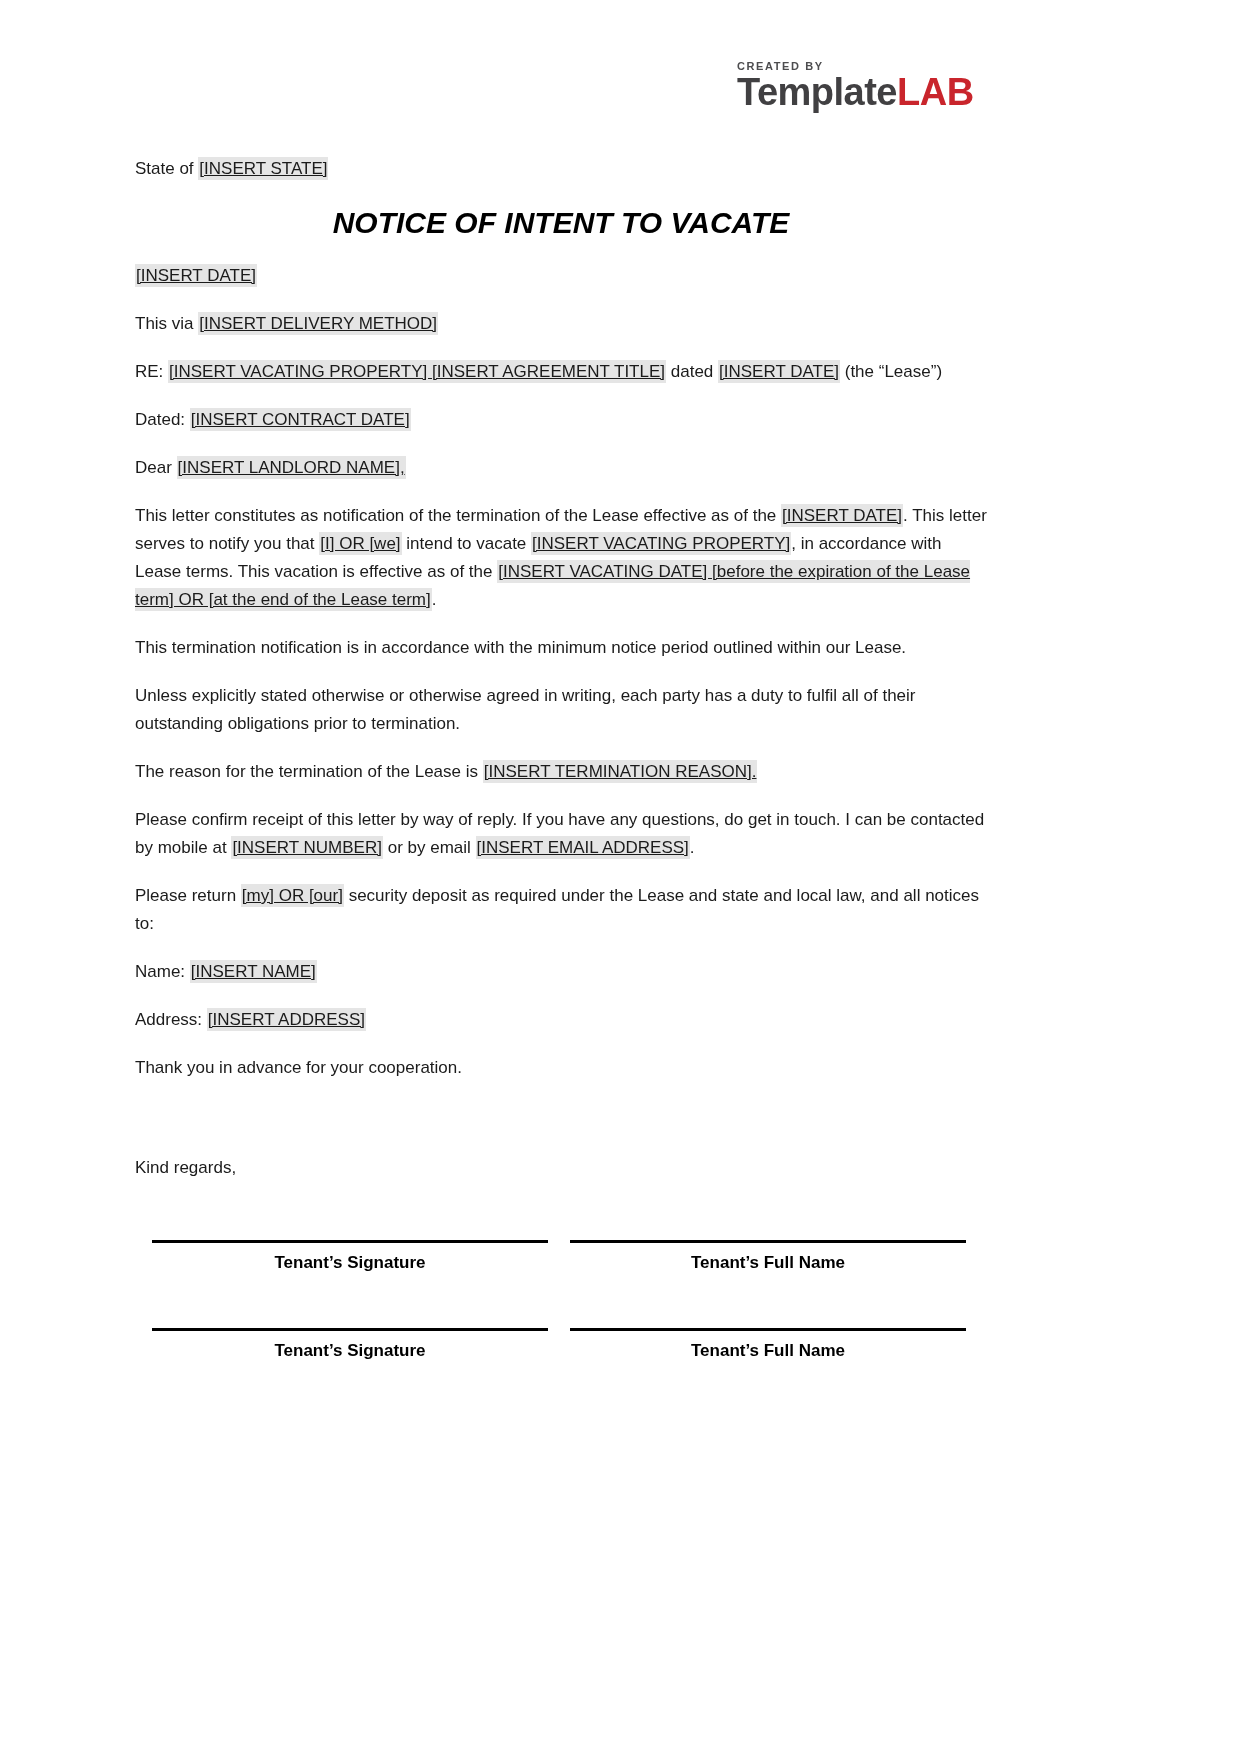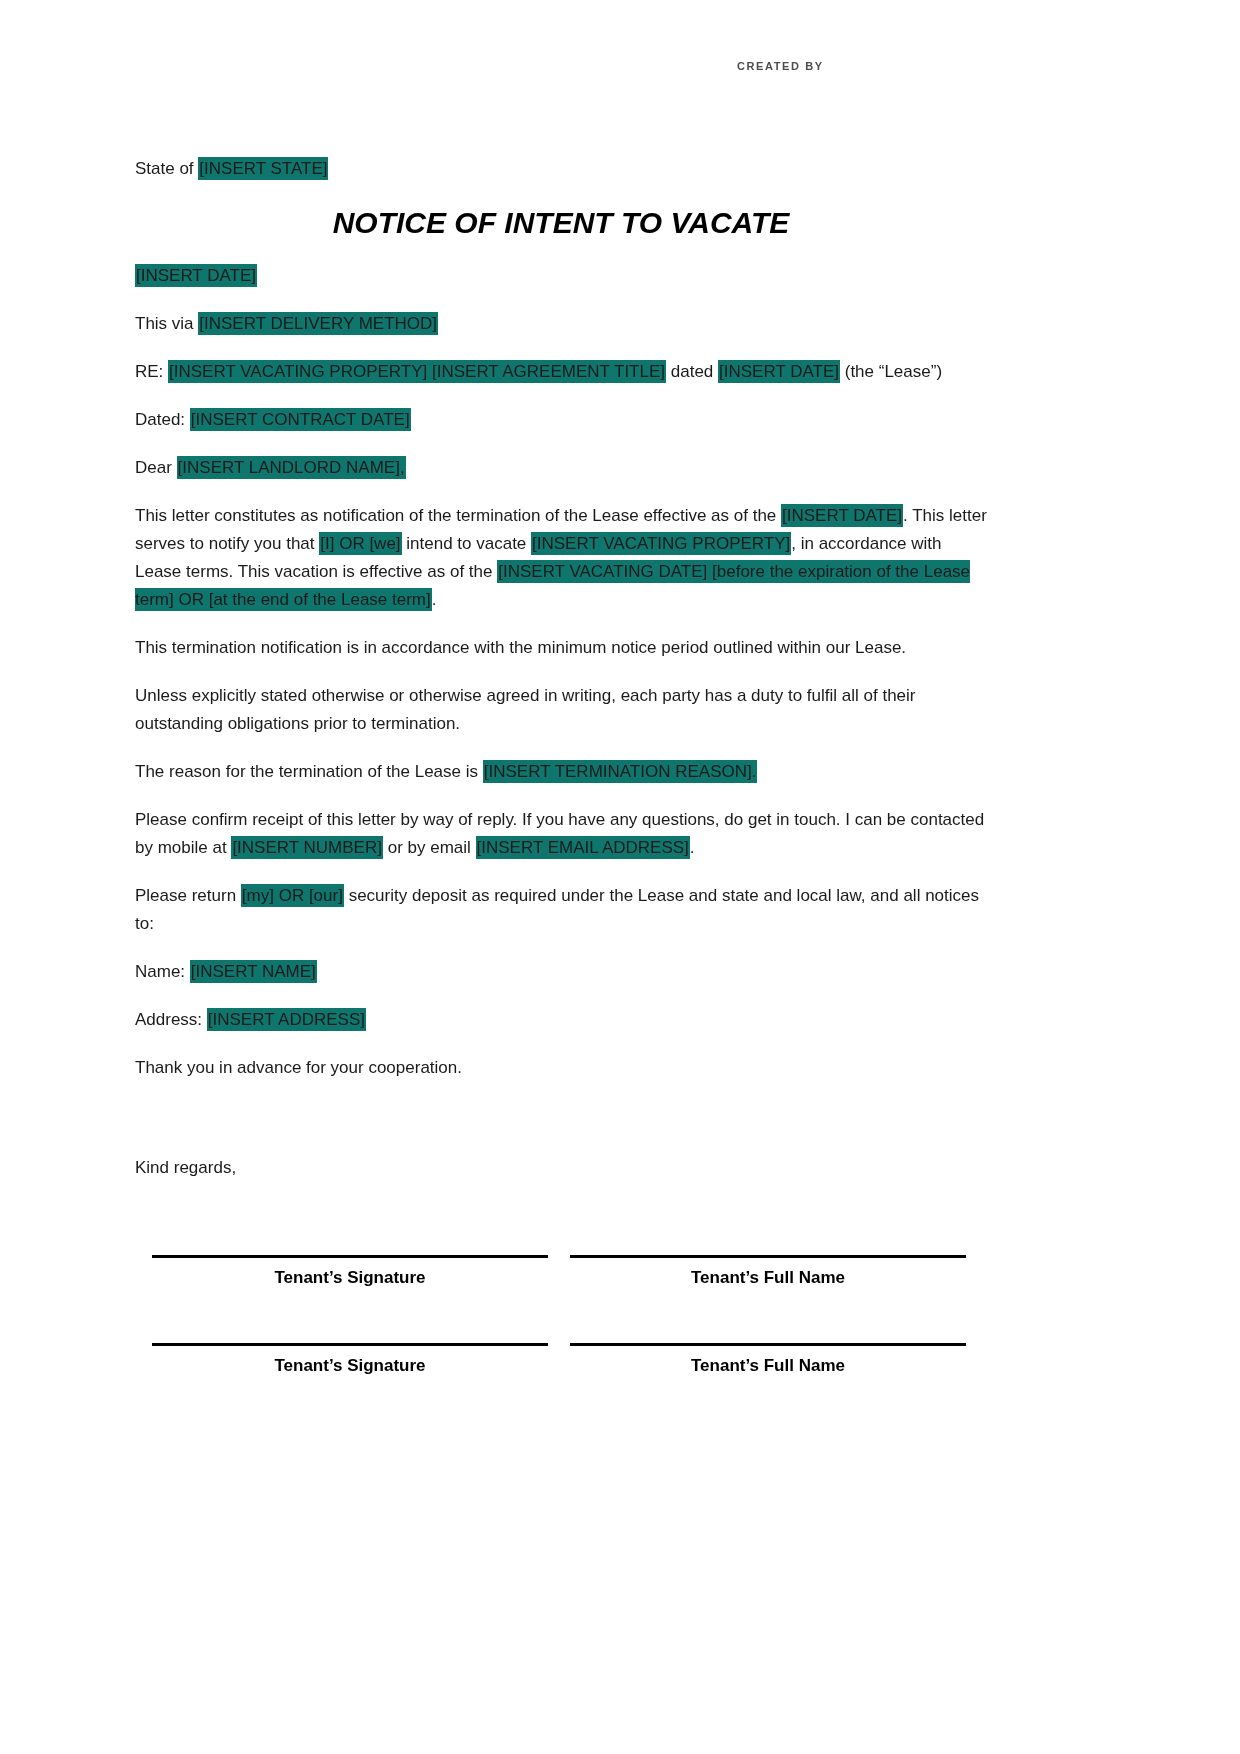--- a/index.html
+++ b/index.html
@@ -22,46 +22,47 @@
   .brand { font-size:38px; font-weight:bold; line-height:1.05; letter-spacing:-0.5px; }
   .brand-dark { color:#414042; }
   .brand-red  { color:#c9252c; }
 
   
   .content {
     position:absolute; top:155px; left:135px; width:852px;
     font-size:17px; line-height:28px;
   }
   .para { margin:0 0 20px 0; }
-  .hl { background:#0f766e; padding:2px 1px; }
+  .hl { background:#e5e5e5; padding:2px 1px;text-decoration:underline; }
   .title {
     text-align:center; font-size:30px; line-height:36px;
     font-weight:bold; color:#000000; margin:22px 0 21px 0;font-style:italic;
   }
   .closing { margin-top:72px; }
 
   
-  .sig-block { margin-top:73px; margin-left:17px; }
+  .sig-block { margin-top:58px; margin-left:17px; }
   .sig-row { display:flex; gap:22px; margin-bottom:51px; }
   .sig-cell {
     width:396px;
     border-top:3px solid #000000;
     text-align:center;
     padding-top:6px;
     font-weight:bold; font-size:17px; line-height:28px;
     color:#000000;
   }
 </style>
 </head>
 <body>
 
 <div class="page">
 
   <div class="logo">
     <div class="created-by">CREATED BY</div>
+    <div class="brand"><span class="brand-dark">Template</span><span class="brand-red">LAB</span></div>
   </div>
 
   <div class="content">
     <p class="para" id="state-line"><span>State of </span><span class="hl">[INSERT STATE]</span></p>
     <h1 class="title">NOTICE OF INTENT TO VACATE</h1>
     <div id="letter-body">
         <p class="para"><span class="hl">[INSERT DATE]</span></p>
         <p class="para"><span>This via </span><span class="hl">[INSERT DELIVERY METHOD]</span></p>
         <p class="para"><span>RE: </span><span class="hl">[INSERT VACATING PROPERTY] [INSERT AGREEMENT TITLE]</span><span> dated </span><span class="hl">[INSERT DATE]</span><span> (the “Lease”)</span></p>
         <p class="para"><span>Dated: </span><span class="hl">[INSERT CONTRACT DATE]</span></p>

